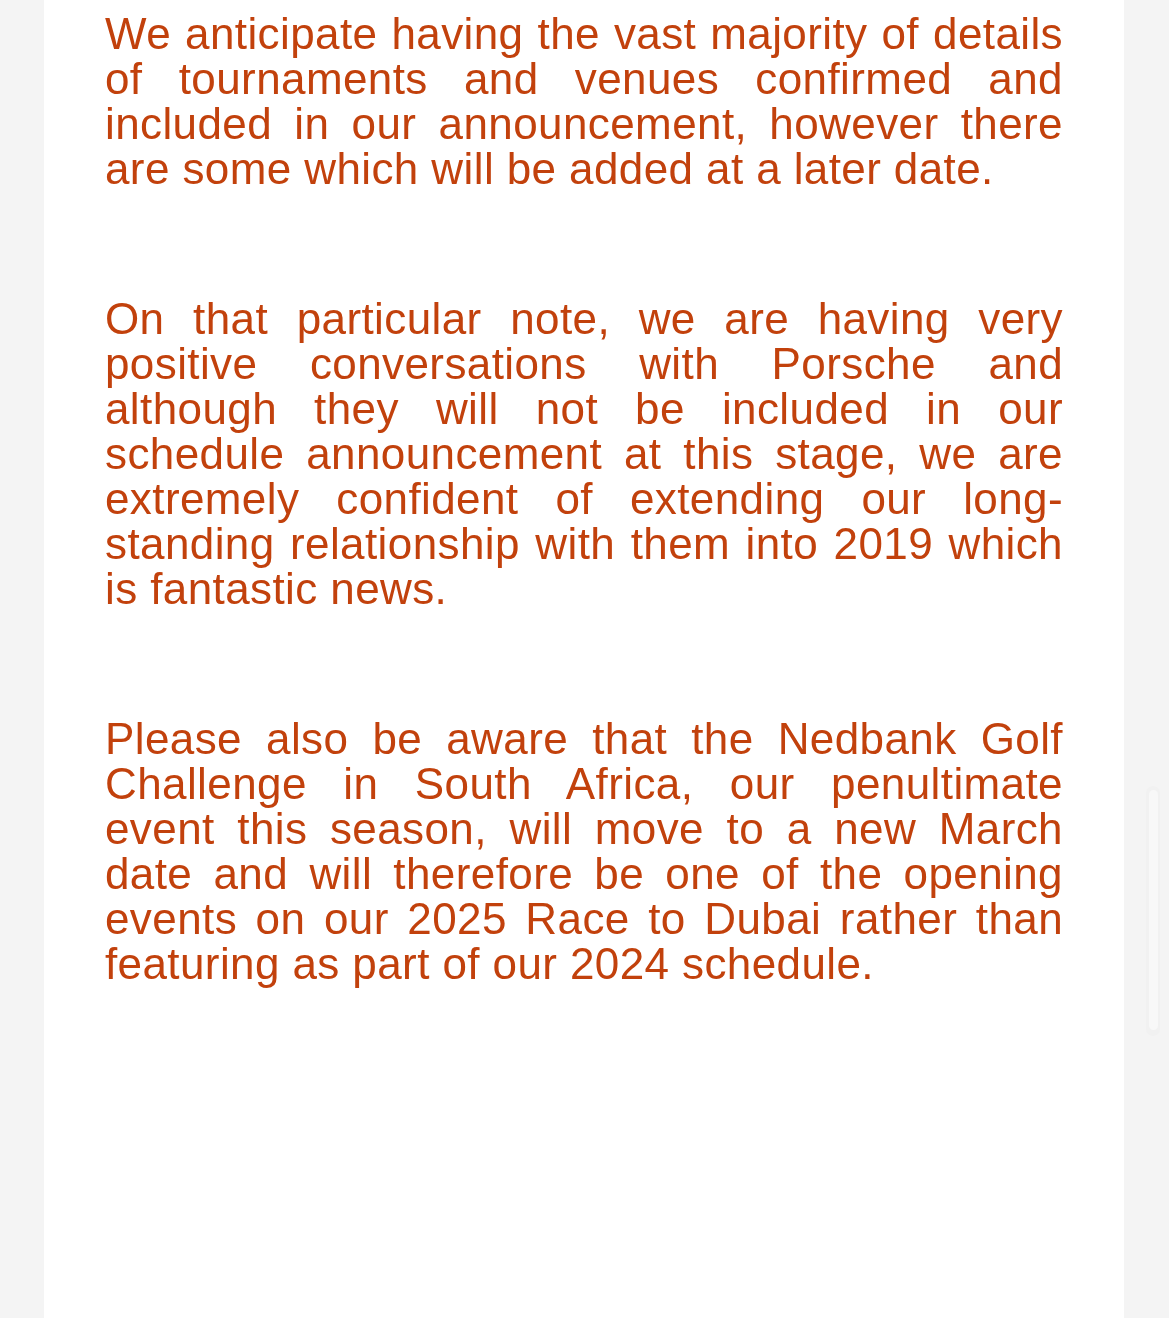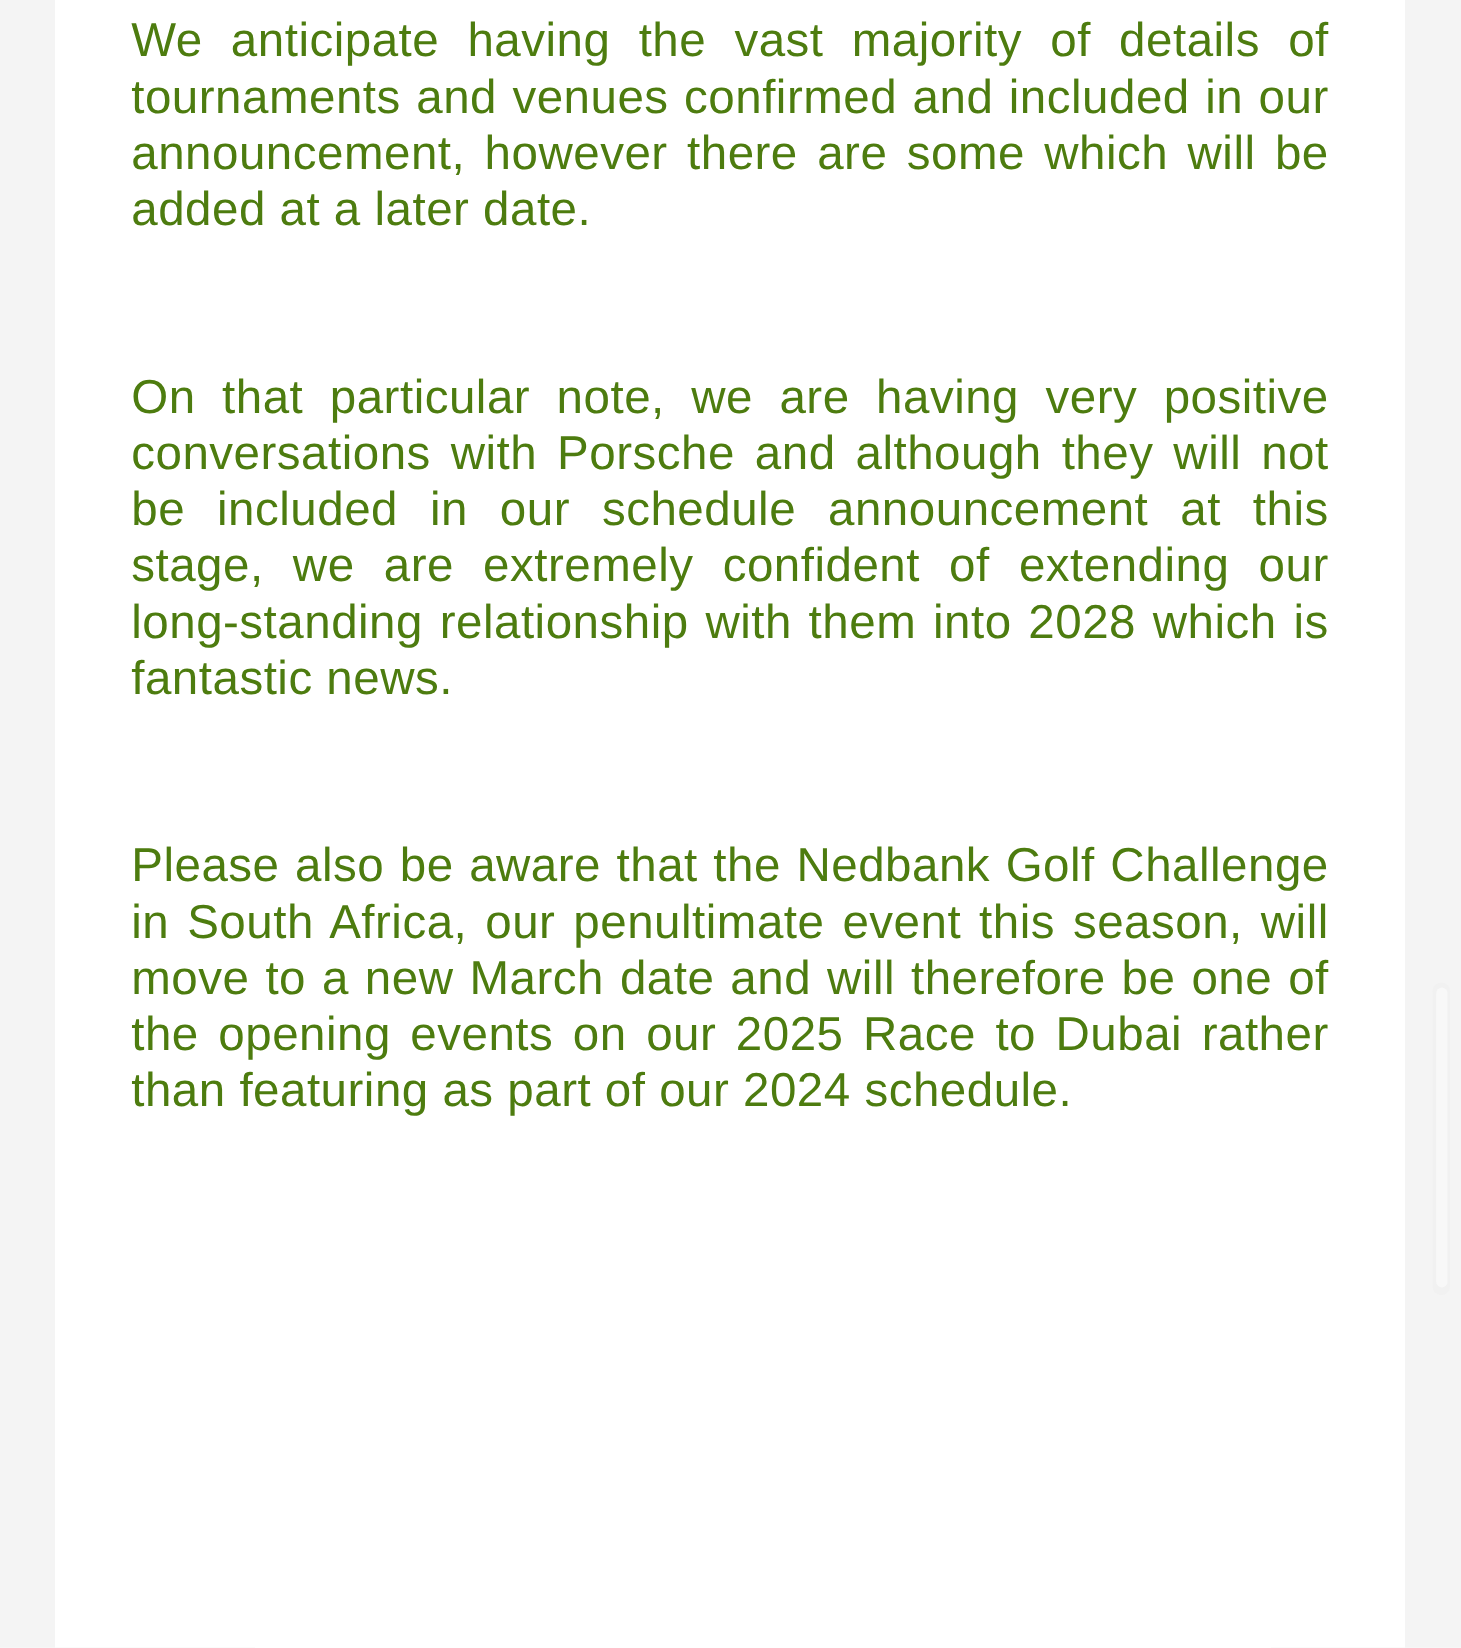--- a/index.html
+++ b/index.html
@@ -17,23 +17,23 @@
       width: 1080px;
       height: 1318px;
       background: #ffffff;
     }
     .content {
       position: absolute;
       left: 61px;
       top: 11px;
       width: 958px;
       font-family: "Liberation Sans", sans-serif;
-      font-size: 38px;
+      font-size: 44px;
       line-height: 45px;
-      color: #4d7c0f;
+      color: #c2410c;
       text-align: justify;
       letter-spacing: 0.4px;
     }
     .content p {
       margin: 0;
       text-align: justify;
       text-align-last: left;
     }
     .content p + p {
       margin-top: 105px;
@@ -56,19 +56,19 @@
       background: #f8f8f8;
       border-radius: 5px;
     }
   </style>
 </head>
 <body>
 
 <div class="page">
   <div class="content">
     <p>We anticipate having the vast majority of details of tournaments and venues confirmed and included in our announcement, however there are some which will be added at a later date.</p>
-    <p>On that particular note, we are having very positive conversations with Porsche and although they will not be included in our schedule announcement at this stage, we are extremely confident of extending our long-standing relationship with them into 2028 which is fantastic news.</p>
+    <p>On that particular note, we are having very positive conversations with Porsche and although they will not be included in our schedule announcement at this stage, we are extremely confident of extending our long-standing relationship with them into 2019 which is fantastic news.</p>
     <p>Please also be aware that the Nedbank Golf Challenge in South Africa, our penultimate event this season, will move to a new March date and will therefore be one of the opening events on our 2025 Race to Dubai rather than featuring as part of our 2024 schedule.</p>
   </div>
 </div>
 
 <div class="scrollbar-track"></div>
 <div class="scrollbar-thumb"></div>
 
 </body></html>

